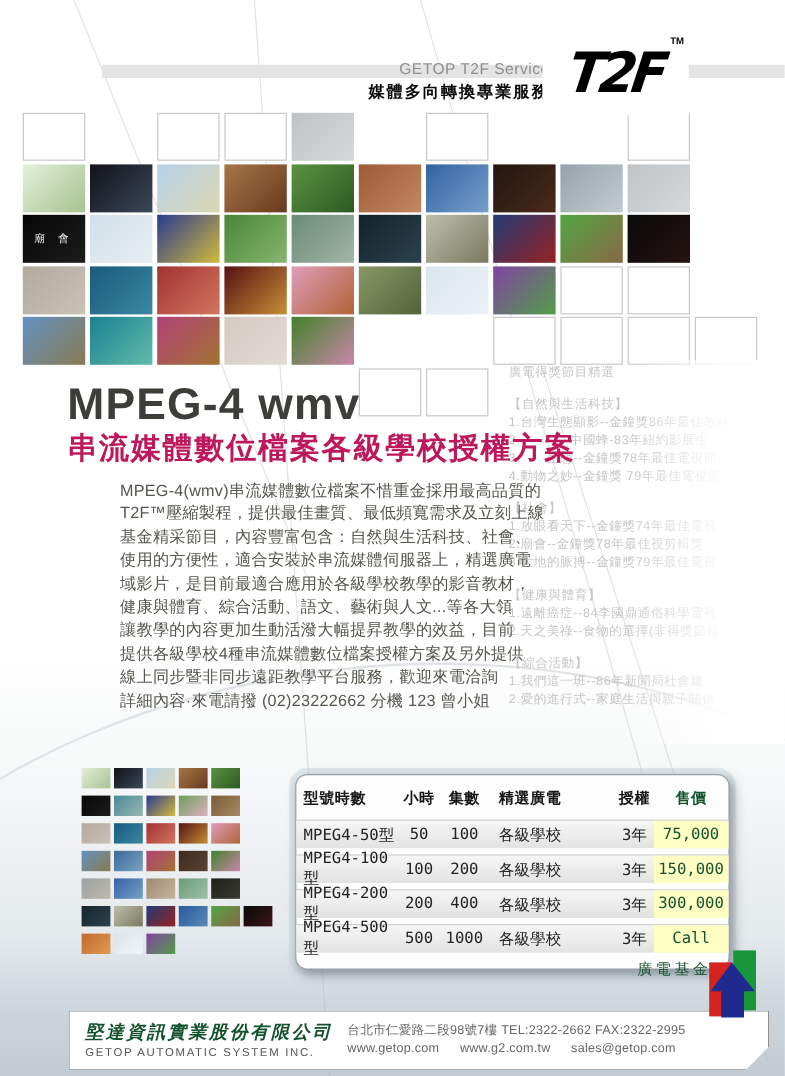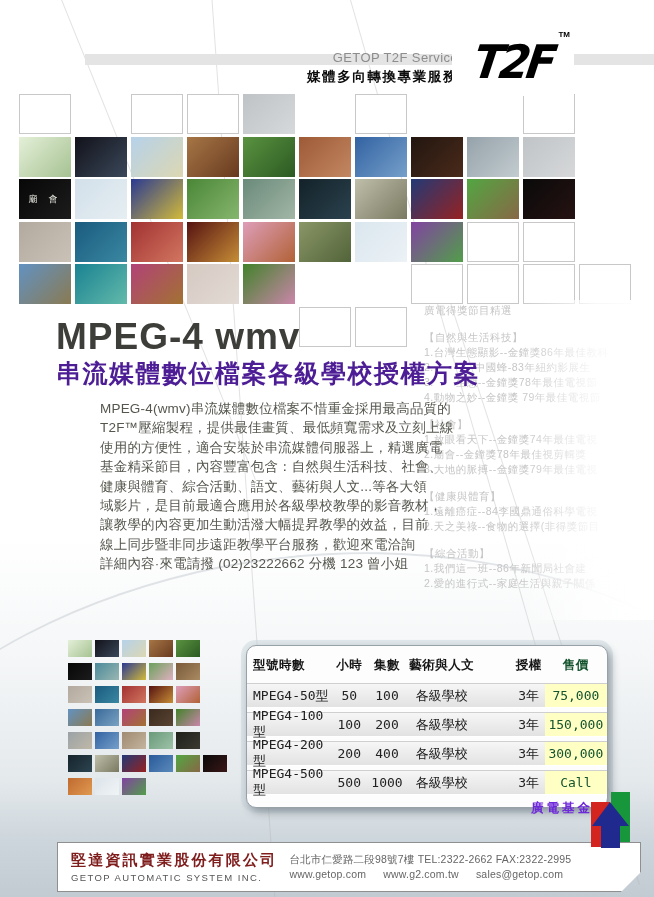--- a/index.html
+++ b/index.html
@@ -28,21 +28,21 @@
   
   #grid{position:absolute;left:19px;top:94px;z-index:1;}
   .g-row{display:flex;gap:4px;margin-bottom:2.5px;height:40px;}
   .g-cell{width:52px;height:40px;box-sizing:border-box;}
   .g-cell.empty{background:#fff;border:1px solid #c8c8c8;}
   .g-cell.none{visibility:hidden;}
   .g-cell.img{display:flex;align-items:center;justify-content:center;}
   .g-cell.img span{color:#f2f2ea;font-size:9px;letter-spacing:4px;font-family:"DejaVu Serif",serif;}
   
   #title1{position:absolute;left:56px;top:316px;font-size:37px;font-weight:bold;color:#3d3d39;letter-spacing:1px;z-index:5;}
-  #title2{position:absolute;left:56px;top:357px;font-size:25px;font-weight:bold;color:#4c1d95;letter-spacing:1.5px;z-index:5;}
+  #title2{position:absolute;left:56px;top:357px;font-size:25px;font-weight:bold;color:#be185d;letter-spacing:1.5px;z-index:5;}
   #body-lines{position:absolute;left:56px;top:399px;width:348px;z-index:4;}
   .b-line{font-size:13.5px;color:#56564f;line-height:19.4px;letter-spacing:.2px;
     text-align:justify;text-align-last:justify;white-space:nowrap;margin-left:44px;}
   
   #awards{position:absolute;left:424px;top:303px;width:228px;z-index:1;
     font-size:10.5px;color:#c6c6c6;line-height:15px;letter-spacing:.5px;}
   .aw-sec{margin-top:12px;}
   .aw-item,.aw-head,.aw-title{white-space:nowrap;}
   #aw-fade{position:absolute;left:424px;top:300px;width:230px;height:320px;z-index:2;pointer-events:none;
     background:linear-gradient(90deg,rgba(255,255,255,0) 42%,rgba(255,255,255,.85) 74%,#fff 96%);}
@@ -60,32 +60,32 @@
     font-size:13px;color:#222;font-family:"DejaVu Sans Mono","Liberation Mono",monospace;}
   .cc{display:flex;align-items:center;}
   .c-model{width:90px;padding-left:6px;box-sizing:border-box;}
   .c-hours{width:36px;justify-content:center;}
   .c-eps{width:44px;justify-content:center;}
   .c-target{width:72px;justify-content:center;font-family:"Liberation Sans",sans-serif;}
   .c-lic{width:34px;justify-content:center;margin-left:37px;}
   .c-price{width:66px;justify-content:center;background:#ffffc4;color:#14532d;}
   .p-head .c-price{background:transparent;}
   
-  #fundlabel{position:absolute;left:531px;top:800px;font-size:12.5px;font-weight:bold;color:#6d28d9;letter-spacing:3px;z-index:4;}
+  #fundlabel{position:absolute;left:531px;top:800px;font-size:12.5px;font-weight:normal;color:#14532d;letter-spacing:3px;z-index:4;}
   #fundlogo{position:absolute;left:584px;top:790px;width:52px;height:62px;z-index:6;}
   #fundlogo .green{position:absolute;left:27px;top:2px;width:19px;height:50px;background:#18963c;}
   #fundlogo .red{position:absolute;left:7px;top:12px;width:19px;height:45px;background:#d42420;}
   #fundlogo svg{position:absolute;left:0;top:0;}
   #fbar{position:absolute;left:57px;top:842px;width:584px;height:50px;background:#ffffff;z-index:3;
     clip-path:polygon(0 0,100% 0,100% calc(100% - 20px),calc(100% - 20px) 100%,0 100%);
     box-shadow:0 0 0 1px #8f8f8f inset;display:flex;align-items:center;gap:12px;padding:4px 14px;box-sizing:border-box;}
   .getop-word{font-size:22px;font-weight:900;letter-spacing:-1px;color:#000;line-height:18px;font-family:"DejaVu Sans",sans-serif;}
   .getop-bar{background:#000;color:#fff;font-size:5.5px;letter-spacing:.5px;padding:2px 3px;width:100px;
     box-sizing:border-box;text-align:center;font-weight:bold;white-space:nowrap;overflow:hidden;}
-  .company-zh{font-size:15px;font-weight:bold;color:#7f1d1d;letter-spacing:2.2px;white-space:nowrap;}
+  .company-zh{font-size:15px;font-weight:bold;color:#14532d;letter-spacing:2.2px;white-space:nowrap;font-style:italic;}
   .company-en{font-size:9.5px;color:#555;letter-spacing:1.4px;margin-top:2px;white-space:nowrap;}
   .contact{font-size:10.5px;color:#666;line-height:15px;letter-spacing:.2px;white-space:nowrap;}
   .contact .sep{display:inline-block;width:14px;}
 </style>
 </head>
 <body>
 
 <div class="dline" id="dl1"></div>
 <div class="dline" id="dl2"></div>
 <div class="dline" id="dl3"></div>
@@ -183,25 +183,26 @@
     </div>
   </div>
 
 <div id="title1">MPEG-4 wmv</div>
 <div id="title2">串流媒體數位檔案各級學校授權方案</div>
 
 <div id="body-lines">
 
 <div class="b-line">MPEG-4(wmv)串流媒體數位檔案不惜重金採用最高品質的</div>
     <div class="b-line">T2F™壓縮製程，提供最佳畫質、最低頻寬需求及立刻上線</div>
+    <div class="b-line">基金精采節目，內容豐富包含：自然與生活科技、社會、</div>
     <div class="b-line">使用的方便性，適合安裝於串流媒體伺服器上，精選廣電</div>
-    <div class="b-line">基金精采節目，內容豐富包含：自然與生活科技、社會、</div>
+    <div class="b-line">域影片，是目前最適合應用於各級學校教學的影音教材，</div>
     <div class="b-line">健康與體育、綜合活動、語文、藝術與人文...等各大領</div>
-    <div class="b-line">域影片，是目前最適合應用於各級學校教學的影音教材，</div>
     <div class="b-line">讓教學的內容更加生動活潑大幅提昇教學的效益，目前</div>
+    <div class="b-line">提供各級學校4種串流媒體數位檔案授權方案及另外提供</div>
     <div class="b-line">線上同步暨非同步遠距教學平台服務，歡迎來電洽詢</div>
     <div class="b-line">詳細內容·來電請撥 (02)23222662 分機 123 曾小姐</div>
   </div>
 
 <div id="awards">
   <div class="aw-title">廣電得獎節目精選</div>
   <div class="aw-sec">
     <div class="aw-head">【自然與生活科技】</div>
     <div>
 
@@ -288,21 +289,21 @@
       <div class="c-tile" style="background: linear-gradient(135deg, rgb(220, 228, 234), rgb(240, 244, 246));"></div>
       <div class="c-tile" style="background: linear-gradient(135deg, rgb(130, 66, 162), rgb(82, 158, 74));"></div>
     </div>
   </div>
 
 <div id="panel">
   <div class="p-head">
     <div class="cc c-model">型號時數</div>
     <div class="cc c-hours">小時</div>
     <div class="cc c-eps">集數</div>
-    <div class="cc c-target">藝術與人文</div>
+    <div class="cc c-target">精選廣電</div>
     <div class="cc c-lic">授權</div>
     <div class="cc c-price">售價</div>
   </div>
   <div class="p-rows">
 
       <div class="p-row">
         <div class="cc c-model">MPEG4-50型</div>
         <div class="cc c-hours">50</div>
         <div class="cc c-eps">100</div>
         <div class="cc c-target">各級學校</div>

